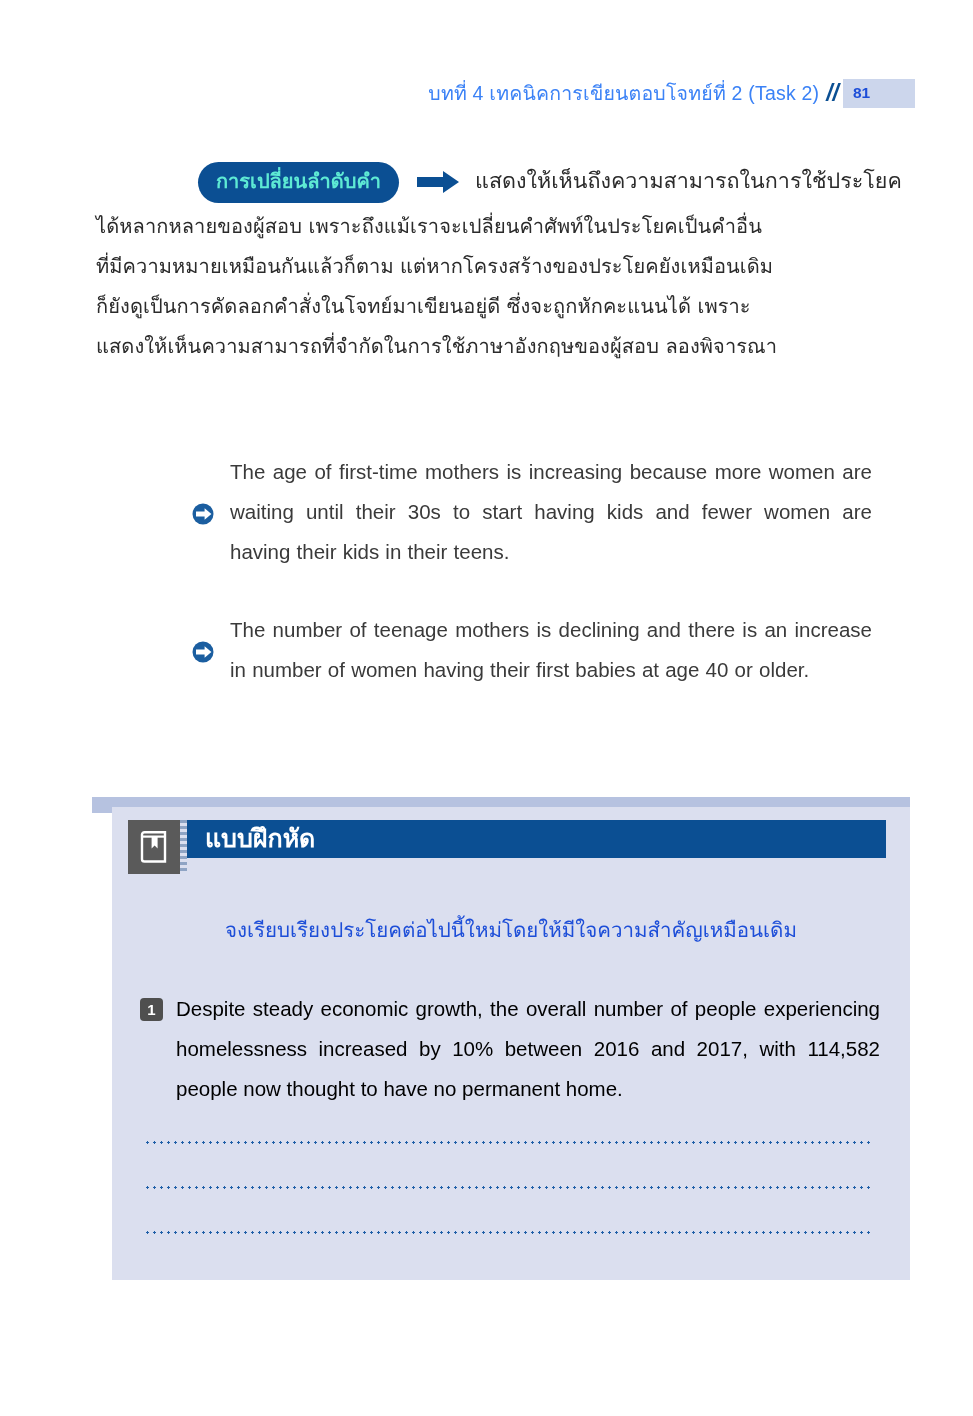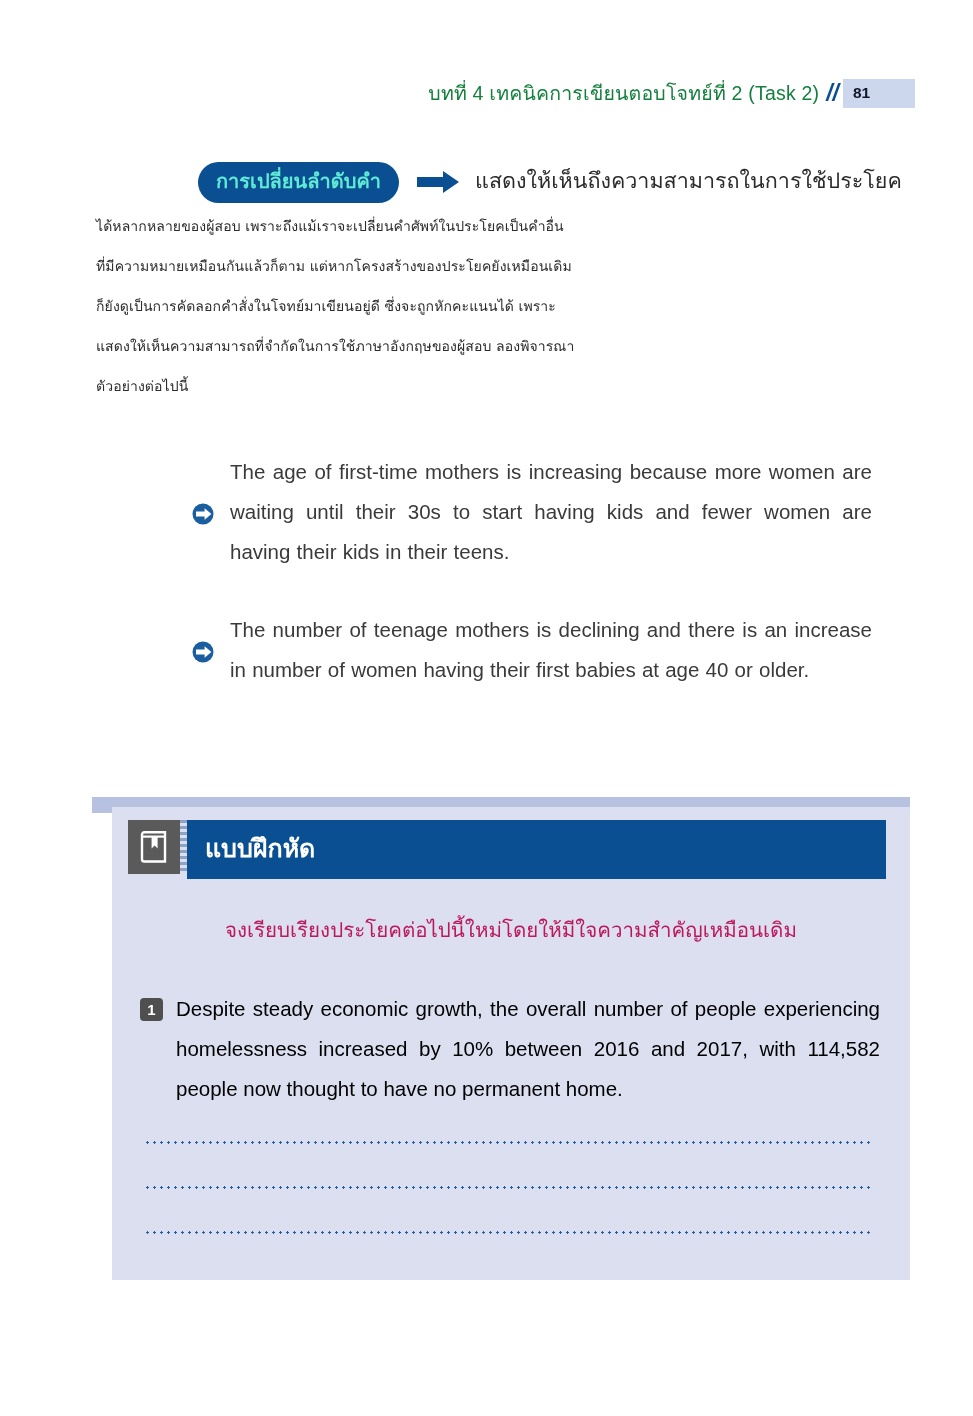--- a/index.html
+++ b/index.html
@@ -21,21 +21,21 @@
     position: absolute;
     top: 78px;
     right: 58px;
     display: flex;
     align-items: center;
     height: 30px;
   }
   .header-title {
     font-family: "Liberation Sans", sans-serif;
     font-size: 19.5px;
-    color: #15803d;
+    color: #3b82f6;
     letter-spacing: 0.2px;
     white-space: nowrap;
     line-height: 30px;
   }
   .header-slashes {
     font-family: "Liberation Sans", sans-serif;
     font-size: 23px;
     font-weight: bold;
     font-style: italic;
     color: #0b4f93;
@@ -49,21 +49,21 @@
     min-width: 62px;
     display: flex;
     align-items: center;
     padding-left: 10px;
     margin-left: 4px;
   }
   .header-pagenum {
     font-family: "Liberation Sans", sans-serif;
     font-size: 15.5px;
     font-weight: bold;
-    color: #0f172a;
+    color: #1d4ed8;
   }
 
   
   .intro-block {
     position: absolute;
     top: 160px;
     left: 96px;
     width: 782px;
   }
   .intro-firstline {
@@ -95,21 +95,21 @@
   }
   .intro-lead {
     font-family: Liberation Sans, sans-serif;
     font-size: 21.5px;
     color: #2b2b2b;
     white-space: nowrap;
     line-height: 1;
   }
   .intro-line {
     font-family: "DejaVu Sans", sans-serif;
-    font-size: 14px;
+    font-size: 20px;
     color: #2b2b2b;
     line-height: 40px;
     white-space: nowrap;
     letter-spacing: 0.1px;
   }
 
   
   .examples {
     position: absolute;
     top: 452px;
@@ -188,33 +188,33 @@
       #dbdfef 3px, #dbdfef 6px
     );
   }
   .exercise-title-bar {
     flex: 1;
     background: #0b4f93;
     display: flex;
     align-items: center;
     padding-left: 18px;
     margin-right: 24px;
-    height: 59px;
+    height: 38px;
   }
   .exercise-title {
     font-family: "DejaVu Sans", sans-serif;
     font-size: 25px;
     color: #ffffff;
     font-weight: bold;
     padding-bottom: 3px;
   }
   .exercise-instruction {
     font-family: "DejaVu Sans", sans-serif;
     font-size: 20.5px;
-    color: #be185d;
+    color: #1d4ed8;
     text-align: center;
     padding: 38px 44px 0 44px;
     line-height: 1.4;
   }
   .exercise-items {
     padding: 44px 30px 0 28px;
   }
   .ex-item {
     display: flex;
     align-items: flex-start;
@@ -275,21 +275,20 @@
       <svg width="42" height="22" viewBox="0 0 42 22" aria-hidden="true">
         <path d="M0 6 L26 6 L26 0 L42 11 L26 22 L26 16 L0 16 Z" fill="#0b4f93"></path>
       </svg>
     </span>
     <span class="intro-lead">แสดงให้เห็นถึงความสามารถในการใช้ประโยค</span>
   </div>
   <div class="intro-line">ได้หลากหลายของผู้สอบ  เพราะถึงแม้เราจะเปลี่ยนคำศัพท์ในประโยคเป็นคำอื่น</div>
   <div class="intro-line">ที่มีความหมายเหมือนกันแล้วก็ตาม  แต่หากโครงสร้างของประโยคยังเหมือนเดิม</div>
   <div class="intro-line">ก็ยังดูเป็นการคัดลอกคำสั่งในโจทย์มาเขียนอยู่ดี ซึ่งจะถูกหักคะแนนได้ เพราะ</div>
   <div class="intro-line">แสดงให้เห็นความสามารถที่จำกัดในการใช้ภาษาอังกฤษของผู้สอบ ลองพิจารณา</div>
-  <div class="intro-line">ตัวอย่างต่อไปนี้</div>
 </div>
 
 <div class="examples">
 
   <div class="example-item">
     <span class="bullet-icon">
       <svg width="22" height="22" viewBox="0 0 22 22" aria-hidden="true">
         <circle cx="11" cy="11" r="10.5" fill="#1b5ea0"></circle>
         <path d="M4 8.6 L12.6 8.6 L12.6 5.2 L19.4 11 L12.6 16.8 L12.6 13.4 L4 13.4 Z" fill="#ffffff"></path>
       </svg>

